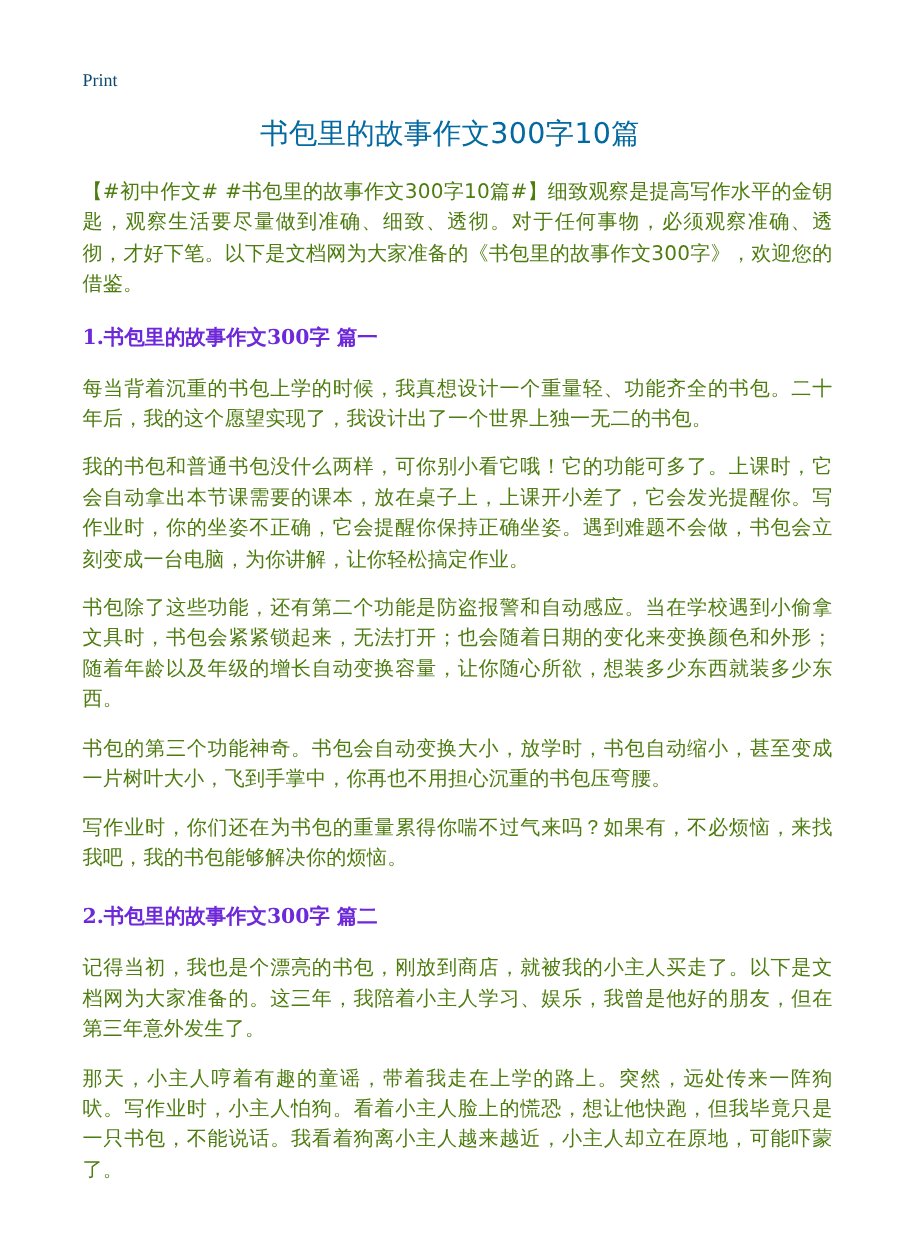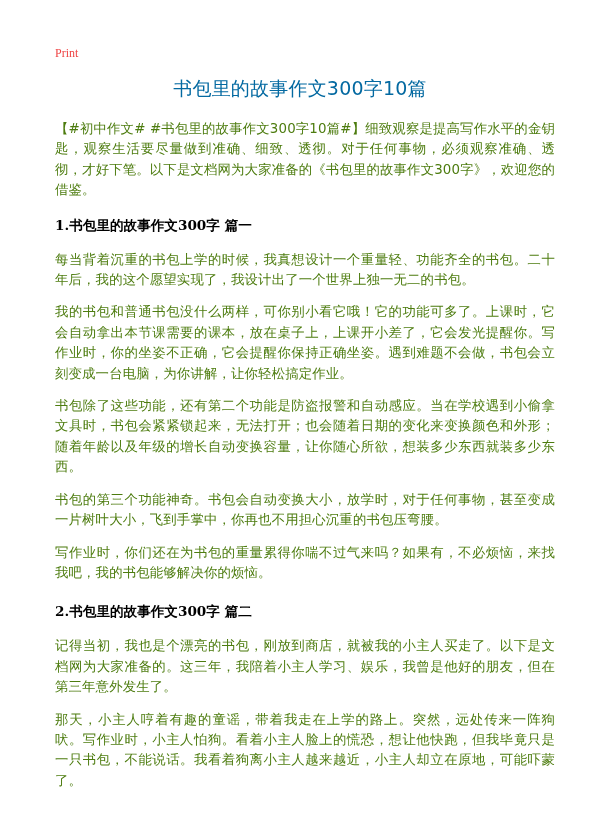--- a/index.html
+++ b/index.html
@@ -14,21 +14,21 @@
       position: relative;
       color: #1a1a1a;
       font-family: "DejaVu Sans", "Liberation Sans", sans-serif;
     }
     .print-link {
       position: absolute;
       left: 55px;
       top: 46px;
       font-family: "Liberation Serif", "DejaVu Serif", serif;
       font-size: 12px;
-      color: #ef4444;
+      color: #0c4a6e;
       cursor: pointer;
     }
     .doc-title {
       position: absolute;
       left: 0;
       width: 600px;
       top: 76px;
       text-align: center;
       font-size: 19px;
       font-weight: normal;
@@ -51,21 +51,21 @@
       letter-spacing: 0.15px;
     }
     p.intro {
       margin-bottom: 14px;
     }
     h2.section {
       margin: 18px 0 15px 0;
       font-family: "DejaVu Serif", "Liberation Serif", serif;
       font-size: 13.6px;
       font-weight: bold;
-      color: #000000;
+      color: #6d28d9;
       line-height: 20px;
     }
     h2.section.first {
       margin-top: 8px;
     }
   </style>
 </head>
 <body>
 
 <a class="print-link">Print</a>
@@ -73,21 +73,21 @@
 <h1 class="doc-title">书包里的故事作文300字10篇</h1>
 
 <div class="content">
   <p class="para intro">【#初中作文# #书包里的故事作文300字10篇#】细致观察是提高写作水平的金钥匙，观察生活要尽量做到准确、细致、透彻。对于任何事物，必须观察准确、透彻，才好下笔。以下是文档网为大家准备的《书包里的故事作文300字》，欢迎您的借鉴。</p>
 
   <section>
     <h2 class="section first">1.书包里的故事作文300字 篇一</h2>
     <p class="para">每当背着沉重的书包上学的时候，我真想设计一个重量轻、功能齐全的书包。二十年后，我的这个愿望实现了，我设计出了一个世界上独一无二的书包。</p>
     <p class="para">我的书包和普通书包没什么两样，可你别小看它哦！它的功能可多了。上课时，它会自动拿出本节课需要的课本，放在桌子上，上课开小差了，它会发光提醒你。写作业时，你的坐姿不正确，它会提醒你保持正确坐姿。遇到难题不会做，书包会立刻变成一台电脑，为你讲解，让你轻松搞定作业。</p>
     <p class="para">书包除了这些功能，还有第二个功能是防盗报警和自动感应。当在学校遇到小偷拿文具时，书包会紧紧锁起来，无法打开；也会随着日期的变化来变换颜色和外形；随着年龄以及年级的增长自动变换容量，让你随心所欲，想装多少东西就装多少东西。</p>
-    <p class="para">书包的第三个功能神奇。书包会自动变换大小，放学时，对于任何事物，甚至变成一片树叶大小，飞到手掌中，你再也不用担心沉重的书包压弯腰。</p>
+    <p class="para">书包的第三个功能神奇。书包会自动变换大小，放学时，书包自动缩小，甚至变成一片树叶大小，飞到手掌中，你再也不用担心沉重的书包压弯腰。</p>
     <p class="para">写作业时，你们还在为书包的重量累得你喘不过气来吗？如果有，不必烦恼，来找我吧，我的书包能够解决你的烦恼。</p>
   </section>
 
   <section>
     <h2 class="section">2.书包里的故事作文300字 篇二</h2>
     <p class="para">记得当初，我也是个漂亮的书包，刚放到商店，就被我的小主人买走了。以下是文档网为大家准备的。这三年，我陪着小主人学习、娱乐，我曾是他好的朋友，但在第三年意外发生了。</p>
     <p class="para">那天，小主人哼着有趣的童谣，带着我走在上学的路上。突然，远处传来一阵狗吠。写作业时，小主人怕狗。看着小主人脸上的慌恐，想让他快跑，但我毕竟只是一只书包，不能说话。我看着狗离小主人越来越近，小主人却立在原地，可能吓蒙了。</p>
   </section>
 </div>
 

